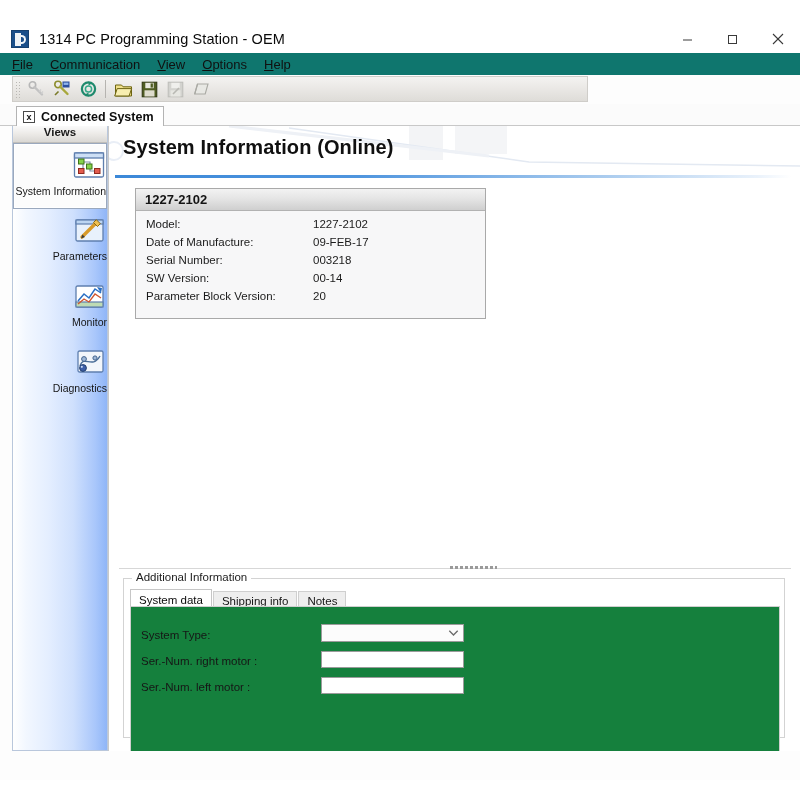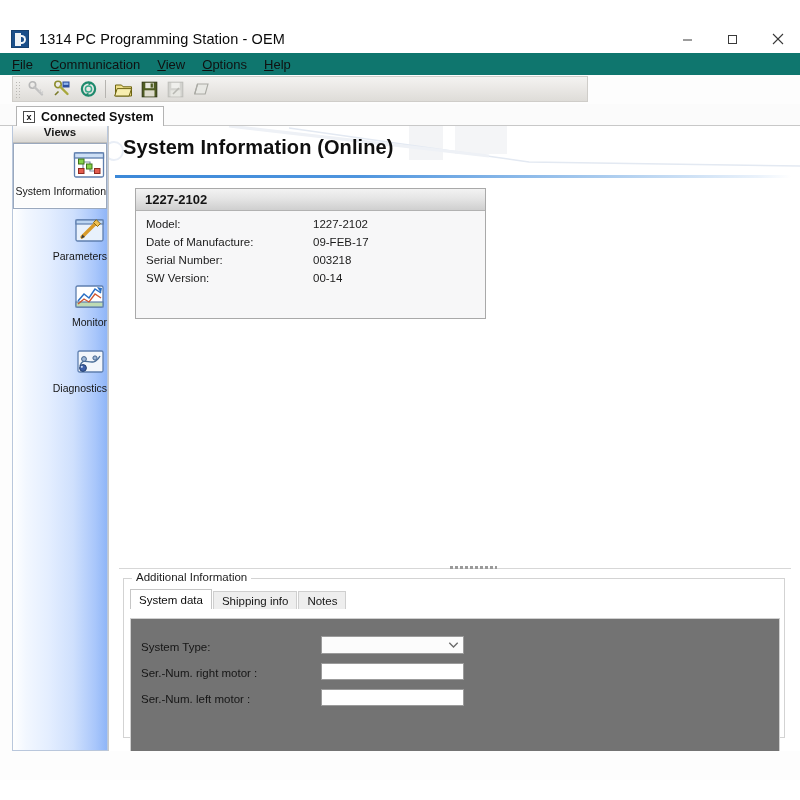--- a/index.html
+++ b/index.html
@@ -248,23 +248,23 @@
     font-size: 11.5px; color: #161616;
     background: #eeeeee; border: 1px solid #cfcfcf;
     border-bottom: none; margin-right: 1px;
     box-sizing: border-box; white-space: nowrap;
   }
   .ftab.active {
     background: #ffffff; height: 20px;
     border-color: #c6c6c6; color: #0c0c0c;
   }
   .tabpanel {
-    position: absolute; left: 6px; top: 39px;
+    position: absolute; left: 6px; top: 27px;
     width: 650px; height: 150px;
-    background: #737373; border: 1px solid #cfcfcf;
+    background: #15803d; border: 1px solid #cfcfcf;
     box-sizing: border-box;
   }
   .frow {
     position: absolute; display: flex; align-items: center; height: 19px;
   }
   .frow-label { font-size: 11.5px; color: #161616; white-space: nowrap; }
   .combo {
     position: absolute; width: 143px; height: 18px;
     background: #fcfcfc; border: 1px solid #9b9b9b;
     box-sizing: border-box; display: flex; align-items: center;
@@ -506,20 +506,24 @@
             <span class="info-value">09-FEB-17</span>
           </div>
           <div class="inforow">
             <span class="info-label">Serial Number:</span>
             <span class="info-value">003218</span>
           </div>
           <div class="inforow">
             <span class="info-label">SW Version:</span>
             <span class="info-value">00-14</span>
           </div>
+          <div class="inforow">
+            <span class="info-label">Parameter Block Version:</span>
+            <span class="info-value">20</span>
+          </div>
         </div>
       </div>
 
       <div class="splitter">
         <div class="splitter-line"></div>
         <div class="splitter-grip"></div>
       </div>
 
       <div class="groupbox">
         <span class="groupbox-legend">Additional Information</span>

